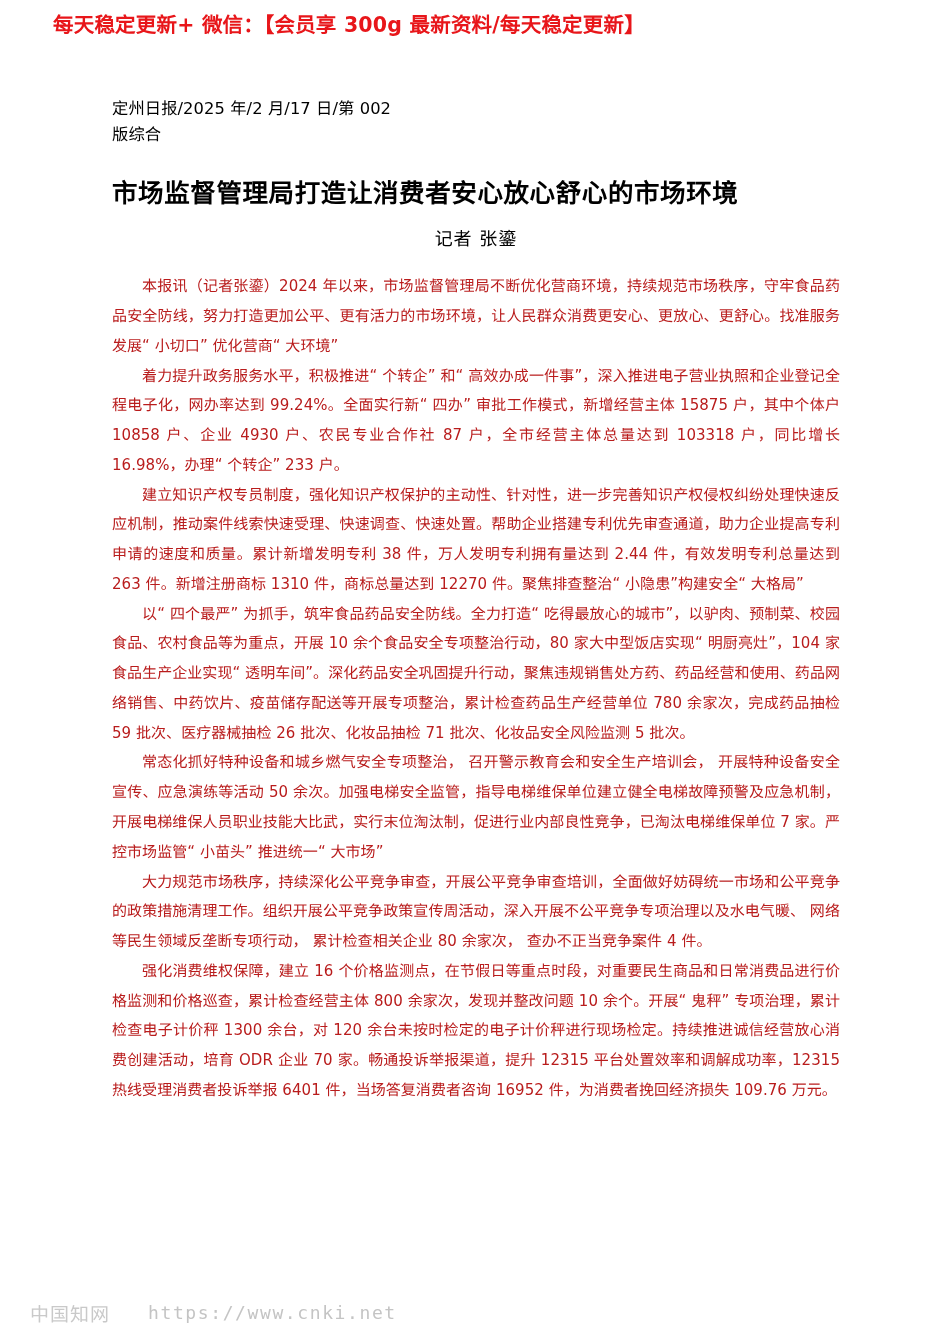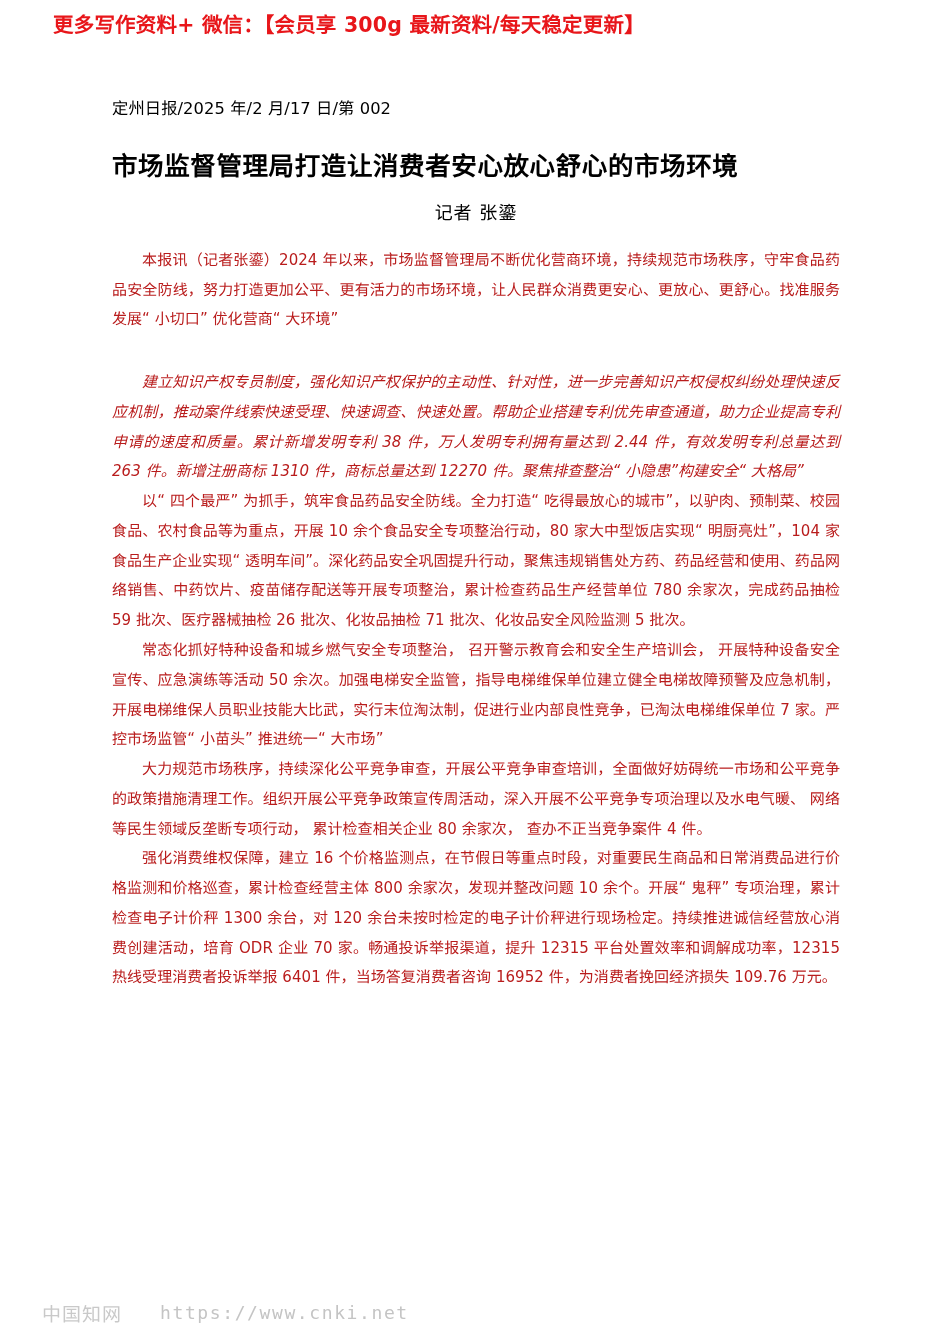--- a/index.html
+++ b/index.html
@@ -78,28 +78,26 @@
     margin: 0;
     font-size: 15px;
     line-height: 1.985;
     text-align: justify;
     text-justify: inter-ideograph;
     text-indent: 2em;
     letter-spacing: 0.05px;
     color: #b91c1c;
   }
   .body-copy p.gap-before {
-    margin-top: 33px;
-    font-style: italic;
   }
 
   
   .watermark {
     position: absolute;
-    left: 42px;
+    left: 30px;
     bottom: 18px;
     display: flex;
     align-items: center;
     gap: 38px;
     opacity: 1;
   }
   .watermark .wm-logo {
     font-family: "DejaVu Sans", "Liberation Sans", sans-serif;
     font-size: 19px;
     color: #c9c9c9;
@@ -113,34 +111,36 @@
     letter-spacing: 1.6px;
     white-space: nowrap;
     text-align: right;
   }
 </style>
 </head>
 <body>
 
 <div id="page">
 
-  <div class="promo-banner">更多写作资料+ 微信：【会员享 300g 最新资料/每天稳定更新】</div>
+  <div class="promo-banner">每天稳定更新+ 微信：【会员享 300g 最新资料/每天稳定更新】</div>
 
   <div class="content">
 
     <div class="masthead">
       <div>定州日报/2025 年/2 月/17 日/第 002</div>
+      <div>版综合</div>
     </div>
 
     <h1 class="article-title">市场监督管理局打造让消费者安心放心舒心的市场环境</h1>
 
     <div class="byline">记者  张鎏</div>
 
     <div class="body-copy">
       <p>本报讯（记者张鎏）2024 年以来，市场监督管理局不断优化营商环境，持续规范市场秩序，守牢食品药品安全防线，努力打造更加公平、更有活力的市场环境，让人民群众消费更安心、更放心、更舒心。找准服务发展“ 小切口” 优化营商“ 大环境”</p>
+      <p>着力提升政务服务水平，积极推进“ 个转企” 和“ 高效办成一件事”，深入推进电子营业执照和企业登记全程电子化，网办率达到 99.24%。全面实行新“ 四办” 审批工作模式，新增经营主体 15875 户，其中个体户 10858 户、企业 4930 户、农民专业合作社 87 户，全市经营主体总量达到 103318 户，同比增长 16.98%，办理“ 个转企” 233 户。</p>
       <p class="gap-before">建立知识产权专员制度，强化知识产权保护的主动性、针对性，进一步完善知识产权侵权纠纷处理快速反应机制，推动案件线索快速受理、快速调查、快速处置。帮助企业搭建专利优先审查通道，助力企业提高专利申请的速度和质量。累计新增发明专利 38 件，万人发明专利拥有量达到 2.44 件，有效发明专利总量达到 263 件。新增注册商标 1310 件，商标总量达到 12270 件。聚焦排查整治“ 小隐患”构建安全“ 大格局”</p>
       <p>以“ 四个最严” 为抓手，筑牢食品药品安全防线。全力打造“ 吃得最放心的城市”，以驴肉、预制菜、校园食品、农村食品等为重点，开展 10 余个食品安全专项整治行动，80 家大中型饭店实现“ 明厨亮灶”，104 家食品生产企业实现“ 透明车间”。深化药品安全巩固提升行动，聚焦违规销售处方药、药品经营和使用、药品网络销售、中药饮片、疫苗储存配送等开展专项整治，累计检查药品生产经营单位 780 余家次，完成药品抽检 59 批次、医疗器械抽检 26 批次、化妆品抽检 71 批次、化妆品安全风险监测 5 批次。</p>
       <p>常态化抓好特种设备和城乡燃气安全专项整治， 召开警示教育会和安全生产培训会， 开展特种设备安全宣传、应急演练等活动 50 余次。加强电梯安全监管，指导电梯维保单位建立健全电梯故障预警及应急机制，开展电梯维保人员职业技能大比武，实行末位淘汰制，促进行业内部良性竞争，已淘汰电梯维保单位 7 家。严控市场监管“ 小苗头” 推进统一“ 大市场”</p>
       <p>大力规范市场秩序，持续深化公平竞争审查，开展公平竞争审查培训，全面做好妨碍统一市场和公平竞争的政策措施清理工作。组织开展公平竞争政策宣传周活动，深入开展不公平竞争专项治理以及水电气暖、 网络等民生领域反垄断专项行动， 累计检查相关企业 80 余家次， 查办不正当竞争案件 4 件。</p>
       <p>强化消费维权保障，建立 16 个价格监测点，在节假日等重点时段，对重要民生商品和日常消费品进行价格监测和价格巡查，累计检查经营主体 800 余家次，发现并整改问题 10 余个。开展“ 鬼秤” 专项治理，累计检查电子计价秤 1300 余台，对 120 余台未按时检定的电子计价秤进行现场检定。持续推进诚信经营放心消费创建活动，培育 ODR 企业 70 家。畅通投诉举报渠道，提升 12315 平台处置效率和调解成功率，12315 热线受理消费者投诉举报 6401 件，当场答复消费者咨询 16952 件，为消费者挽回经济损失 109.76 万元。</p>
 
     </div>
 
   </div>
 

